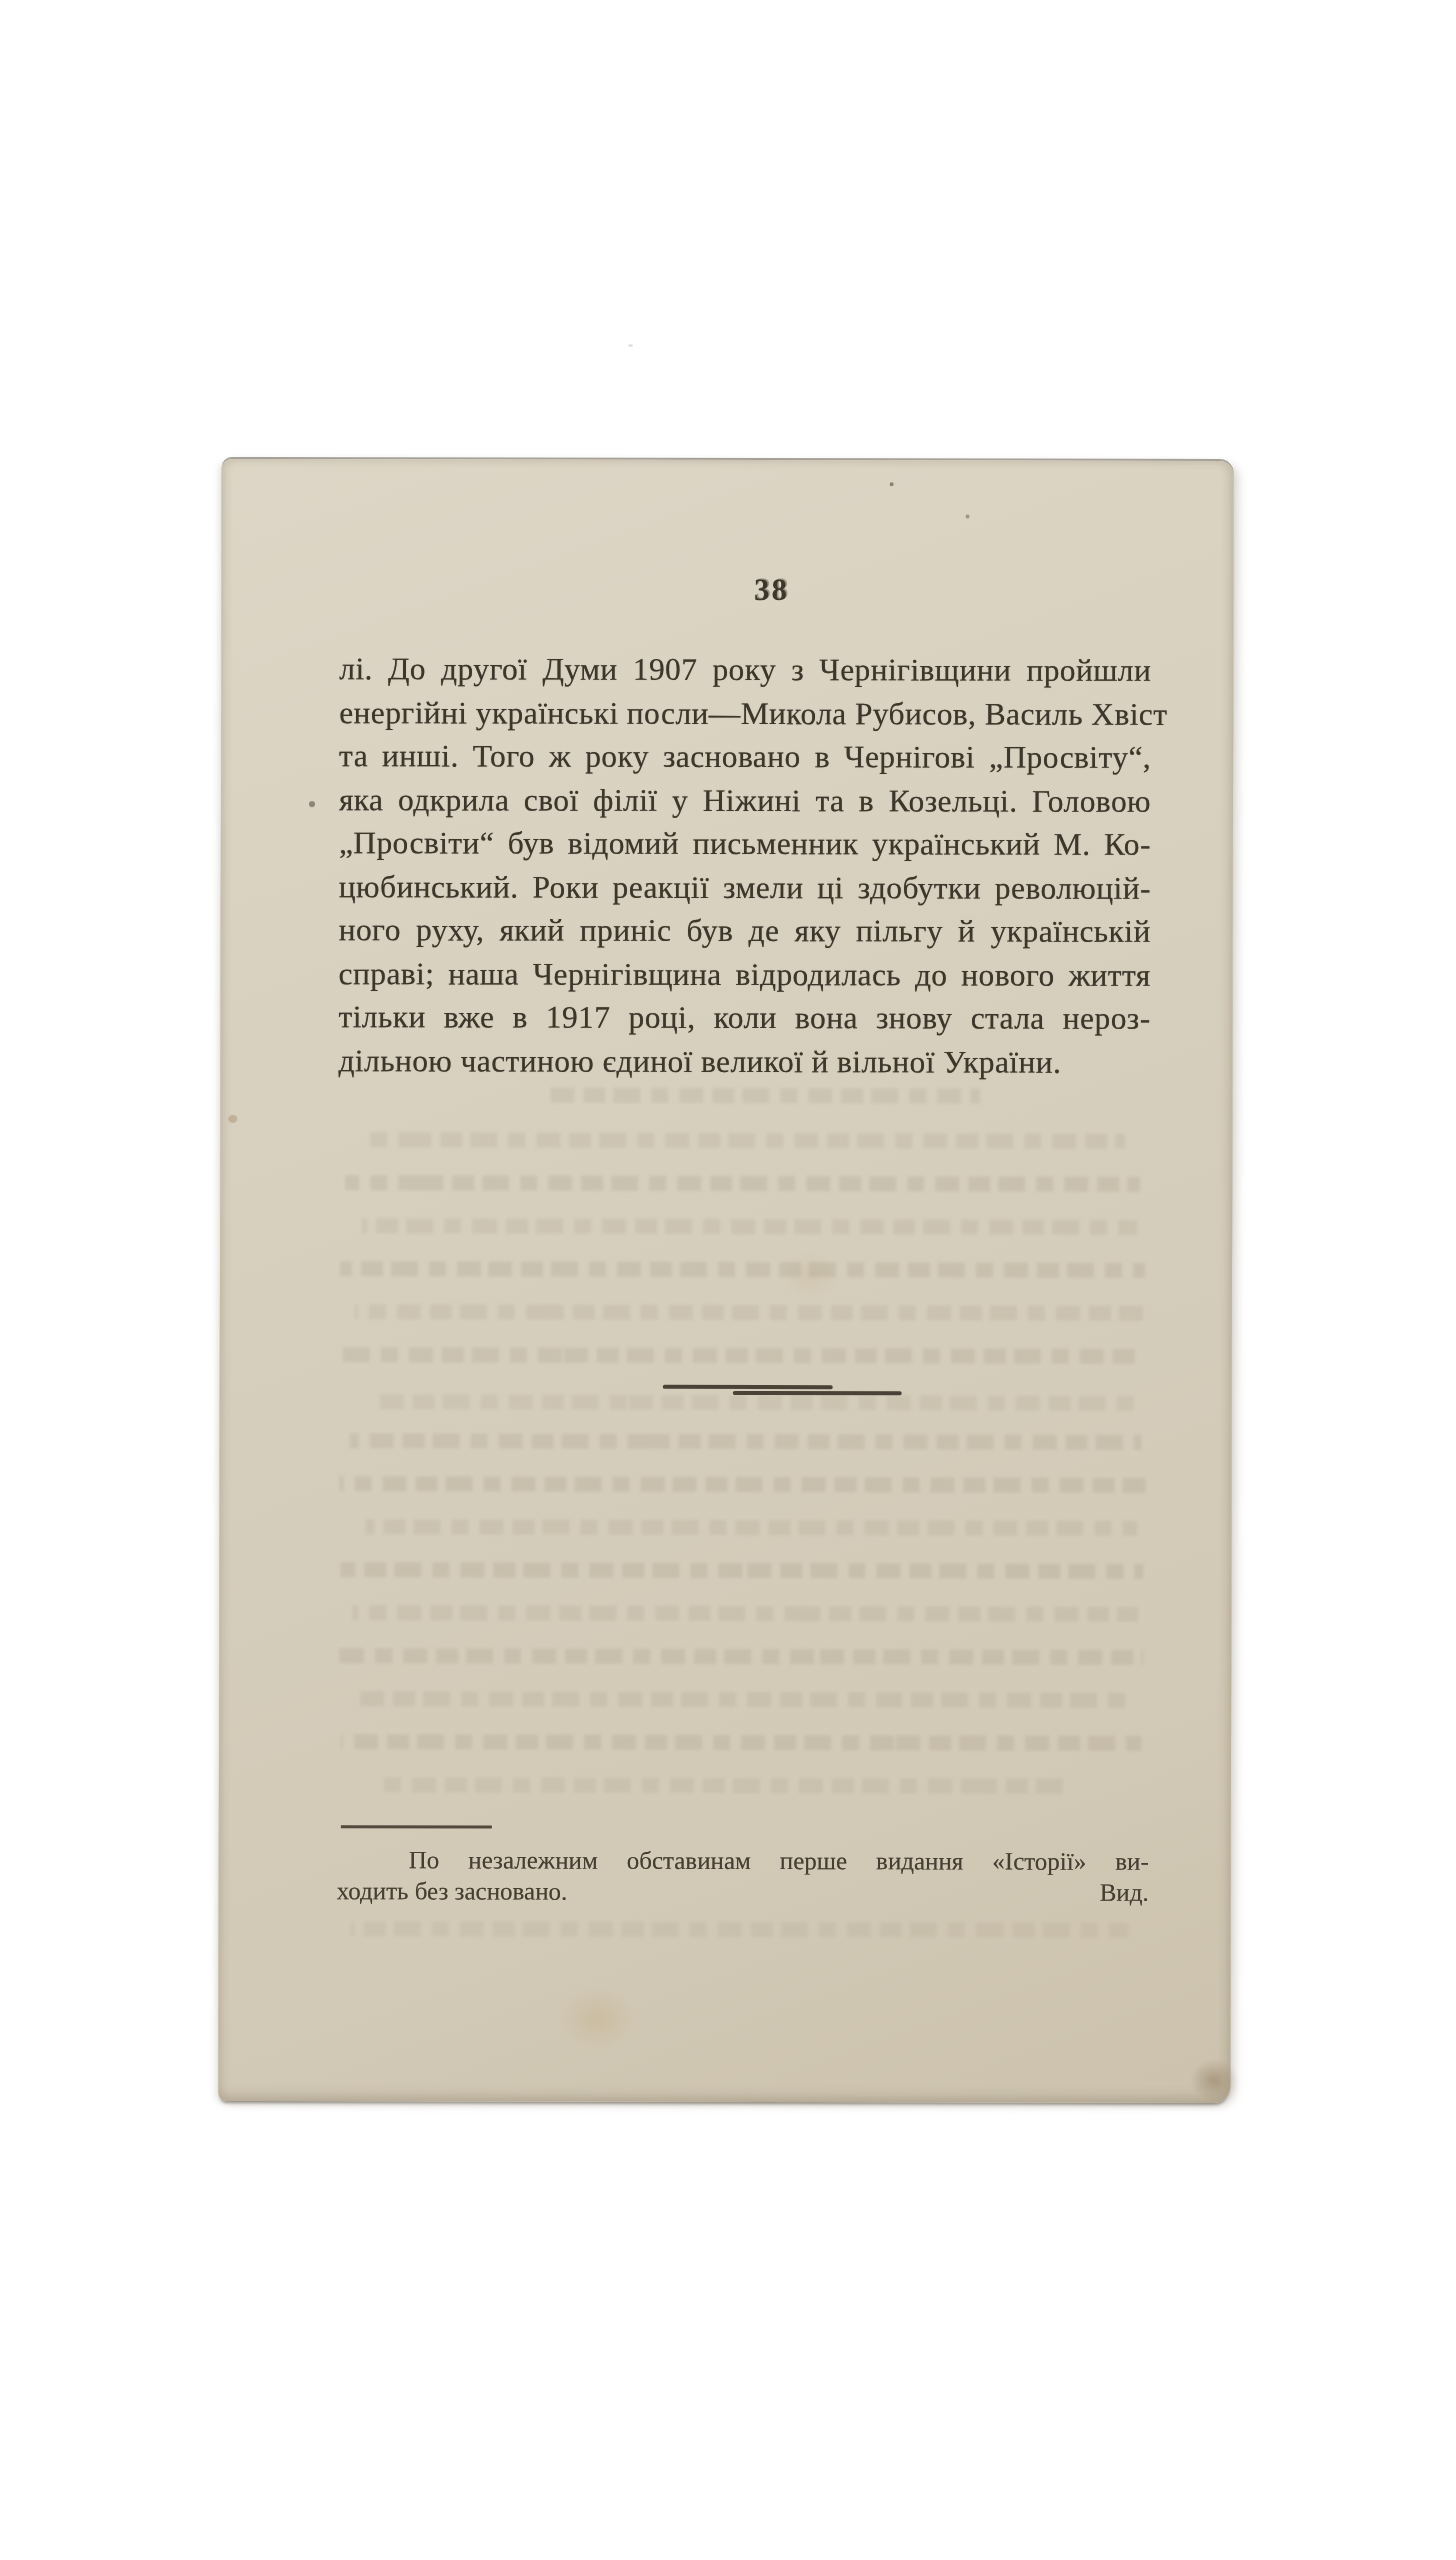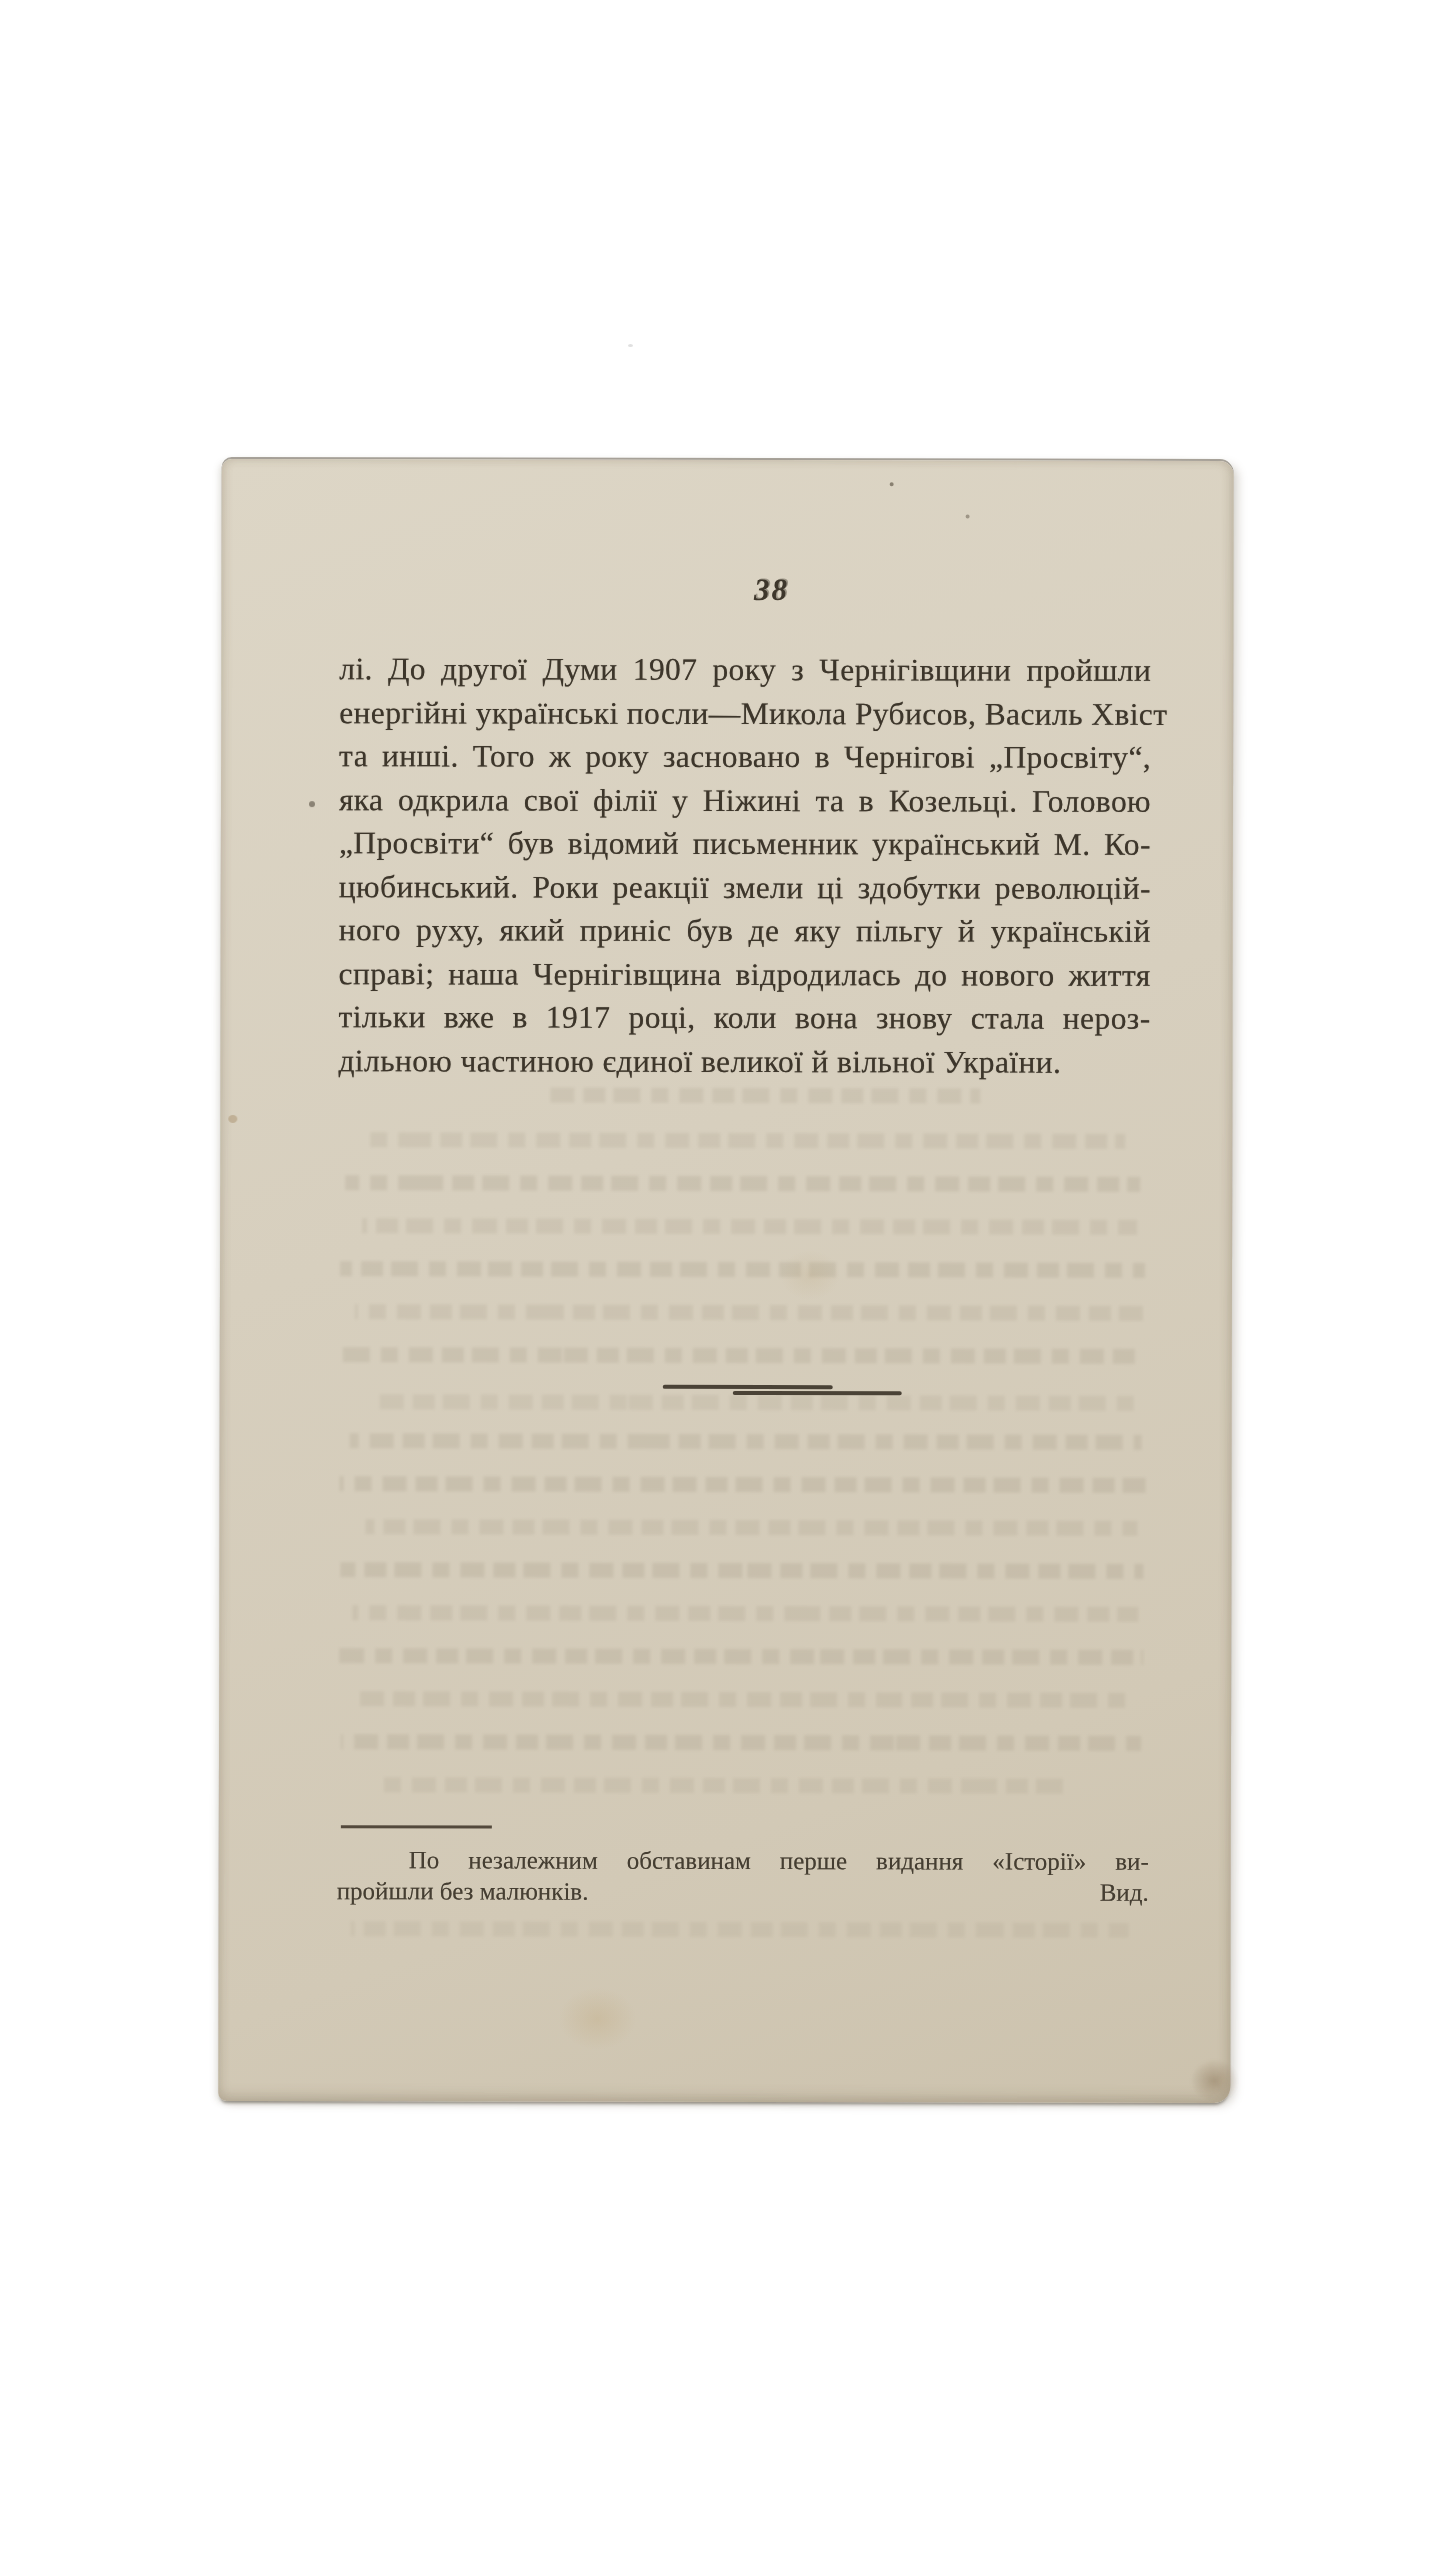--- a/index.html
+++ b/index.html
@@ -23,21 +23,21 @@
       inset -4px 0 10px rgba(125,110,88,.16),
       inset 0 -7px 12px rgba(125,110,88,.20),
       inset 3px 0 8px rgba(125,110,88,.10);
   }
   .page-number{
     position:absolute;left:118px;top:112px;width:812px;
     text-align:center;font-size:31px;font-weight:700;
     color:#3d362b;letter-spacing:2px;
     text-shadow:1.5px -1px 0 rgba(61,54,43,.40);
   }
-  .page-number span{display:inline-block;transform:translateX(26px);font-style:italic;}
+  .page-number span{display:inline-block;transform:translateX(26px);}
   .body-text{
     position:absolute;left:118px;top:188px;width:812px;
     font-size:31.5px;line-height:43.5px;color:#3d362b;
     letter-spacing:.4px;
     text-shadow:0 0 .7px rgba(61,54,43,.65);
   }
   .text-line{
     white-space:nowrap;
     text-align:justify;text-align-last:justify;
     height:43.5px;overflow:visible;
@@ -131,21 +131,21 @@
     <div class="divider">
       <span class="rule rule-a"></span>
       <span class="rule rule-b"></span>
     </div>
 
     <div class="footnote-rule"></div>
 
     <div class="footnote">
       <div class="fn-line1">По незалежним обставинам перше видання «Історії» ви-</div>
       <div class="fn-line2">
-        <span>пройшли без малюнків.</span>
+        <span>ходить без засновано.</span>
         <span class="fn-sig">Вид.</span>
       </div>
     </div>
 
     <div class="stain stain-1"></div>
     <div class="stain stain-2"></div>
     <div class="stain stain-3"></div>
     <div class="dot dot-1"></div>
     <div class="dot dot-2"></div>
     <div class="dot dot-3"></div>

